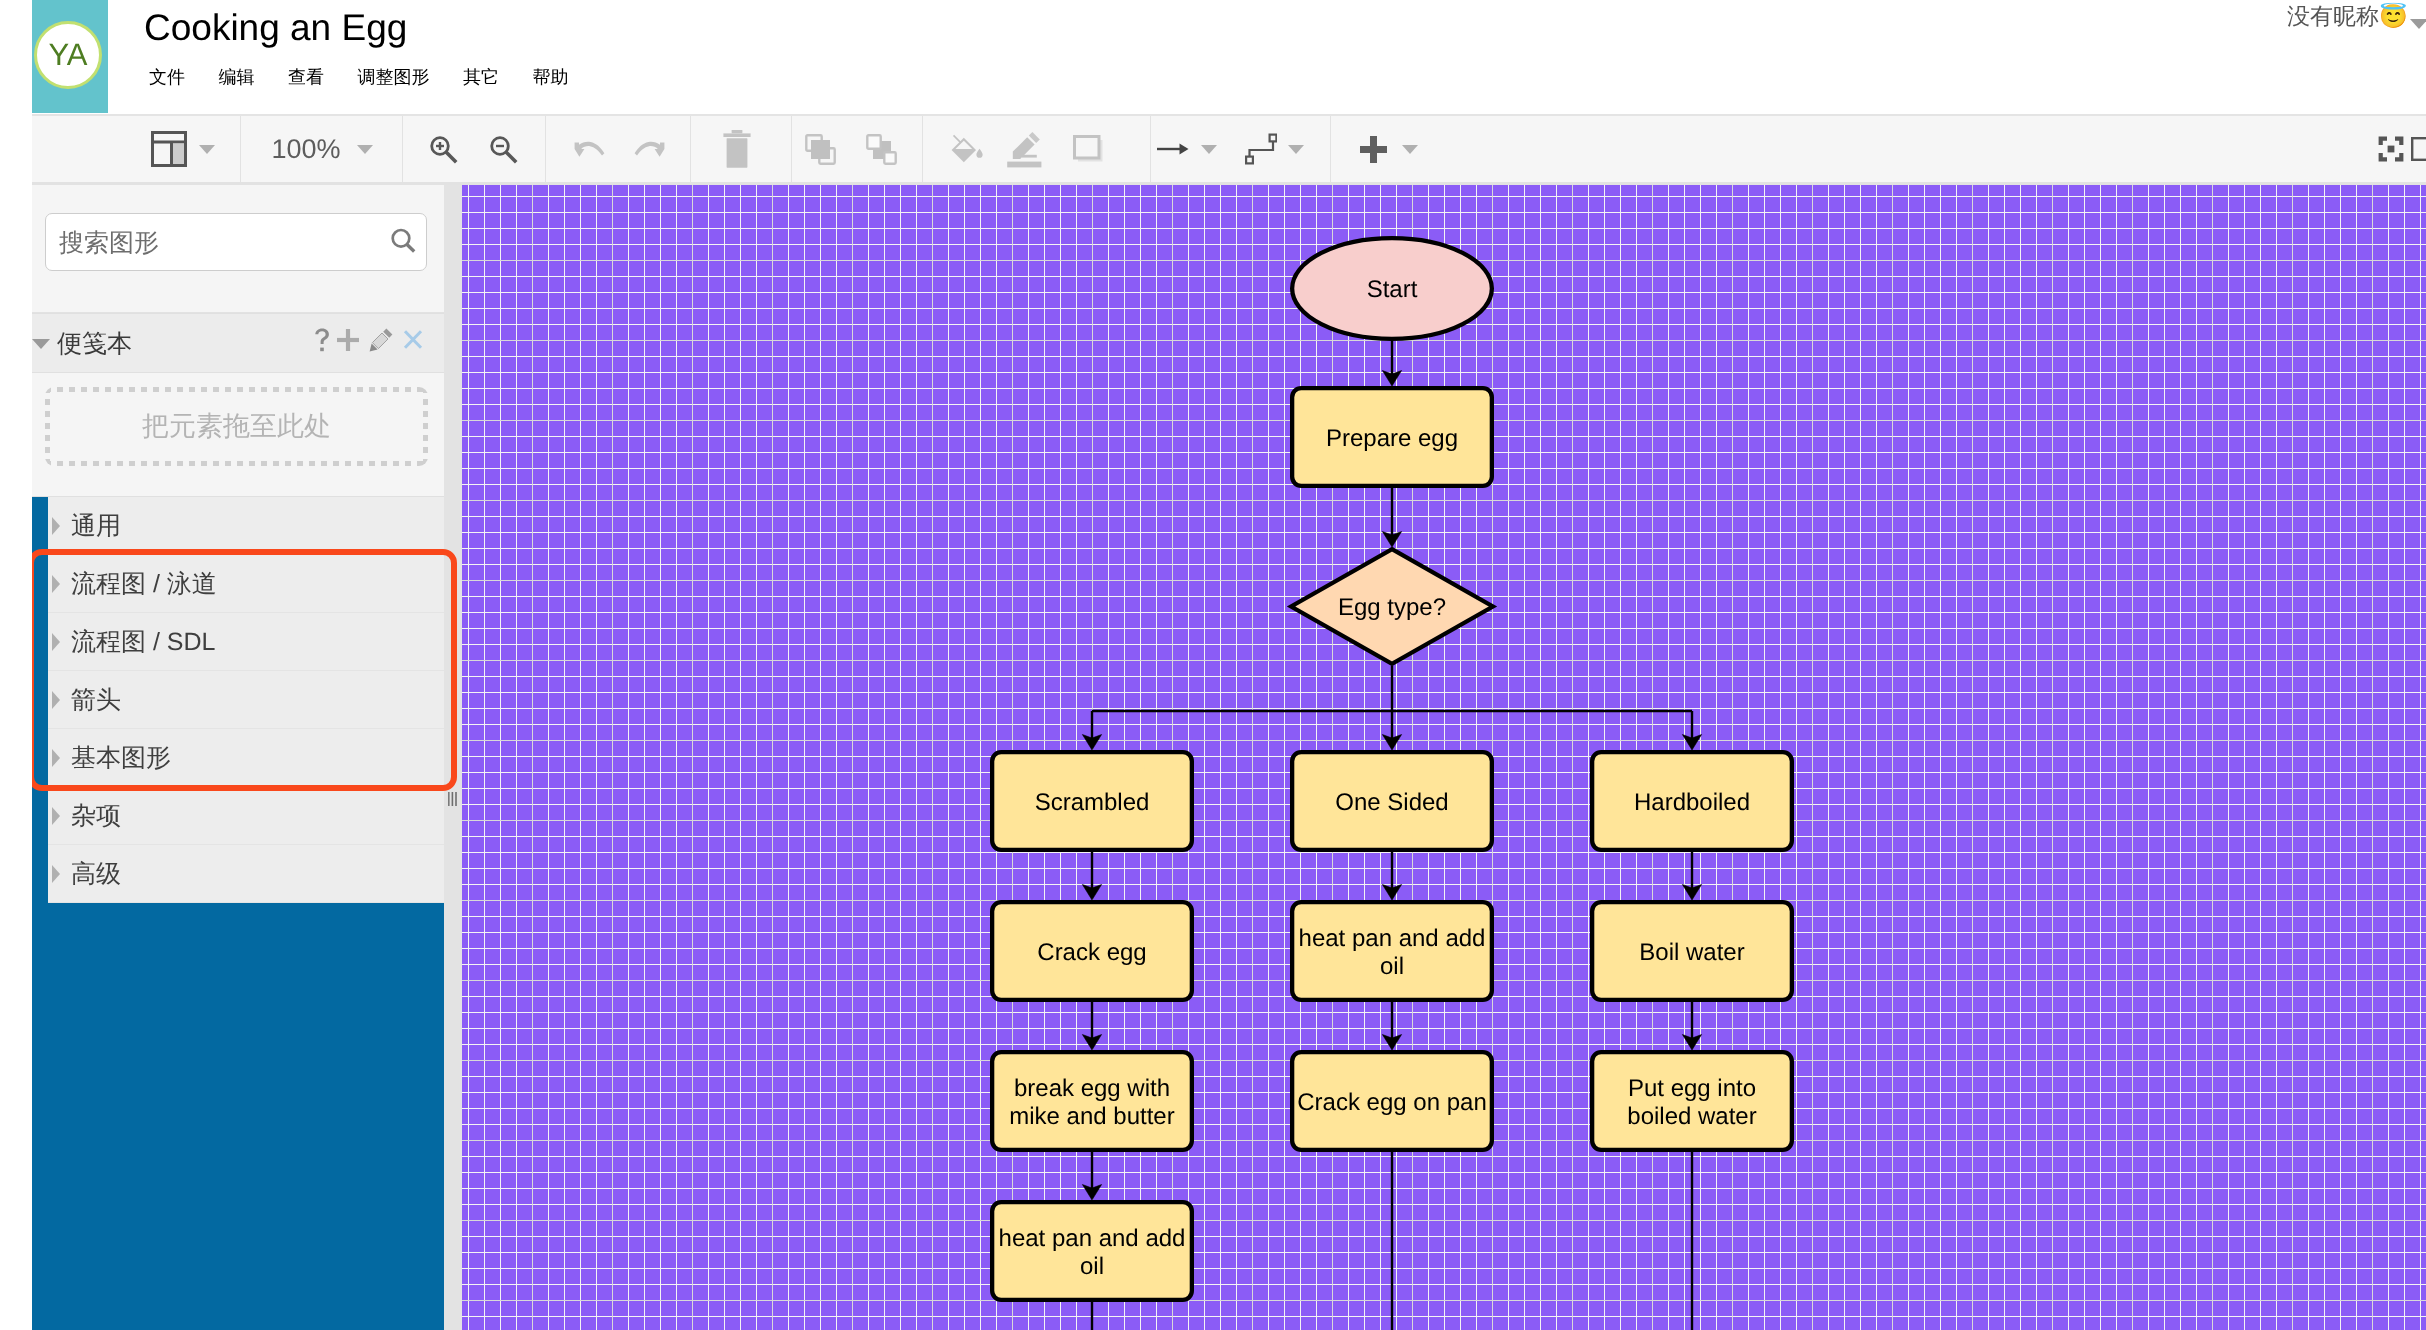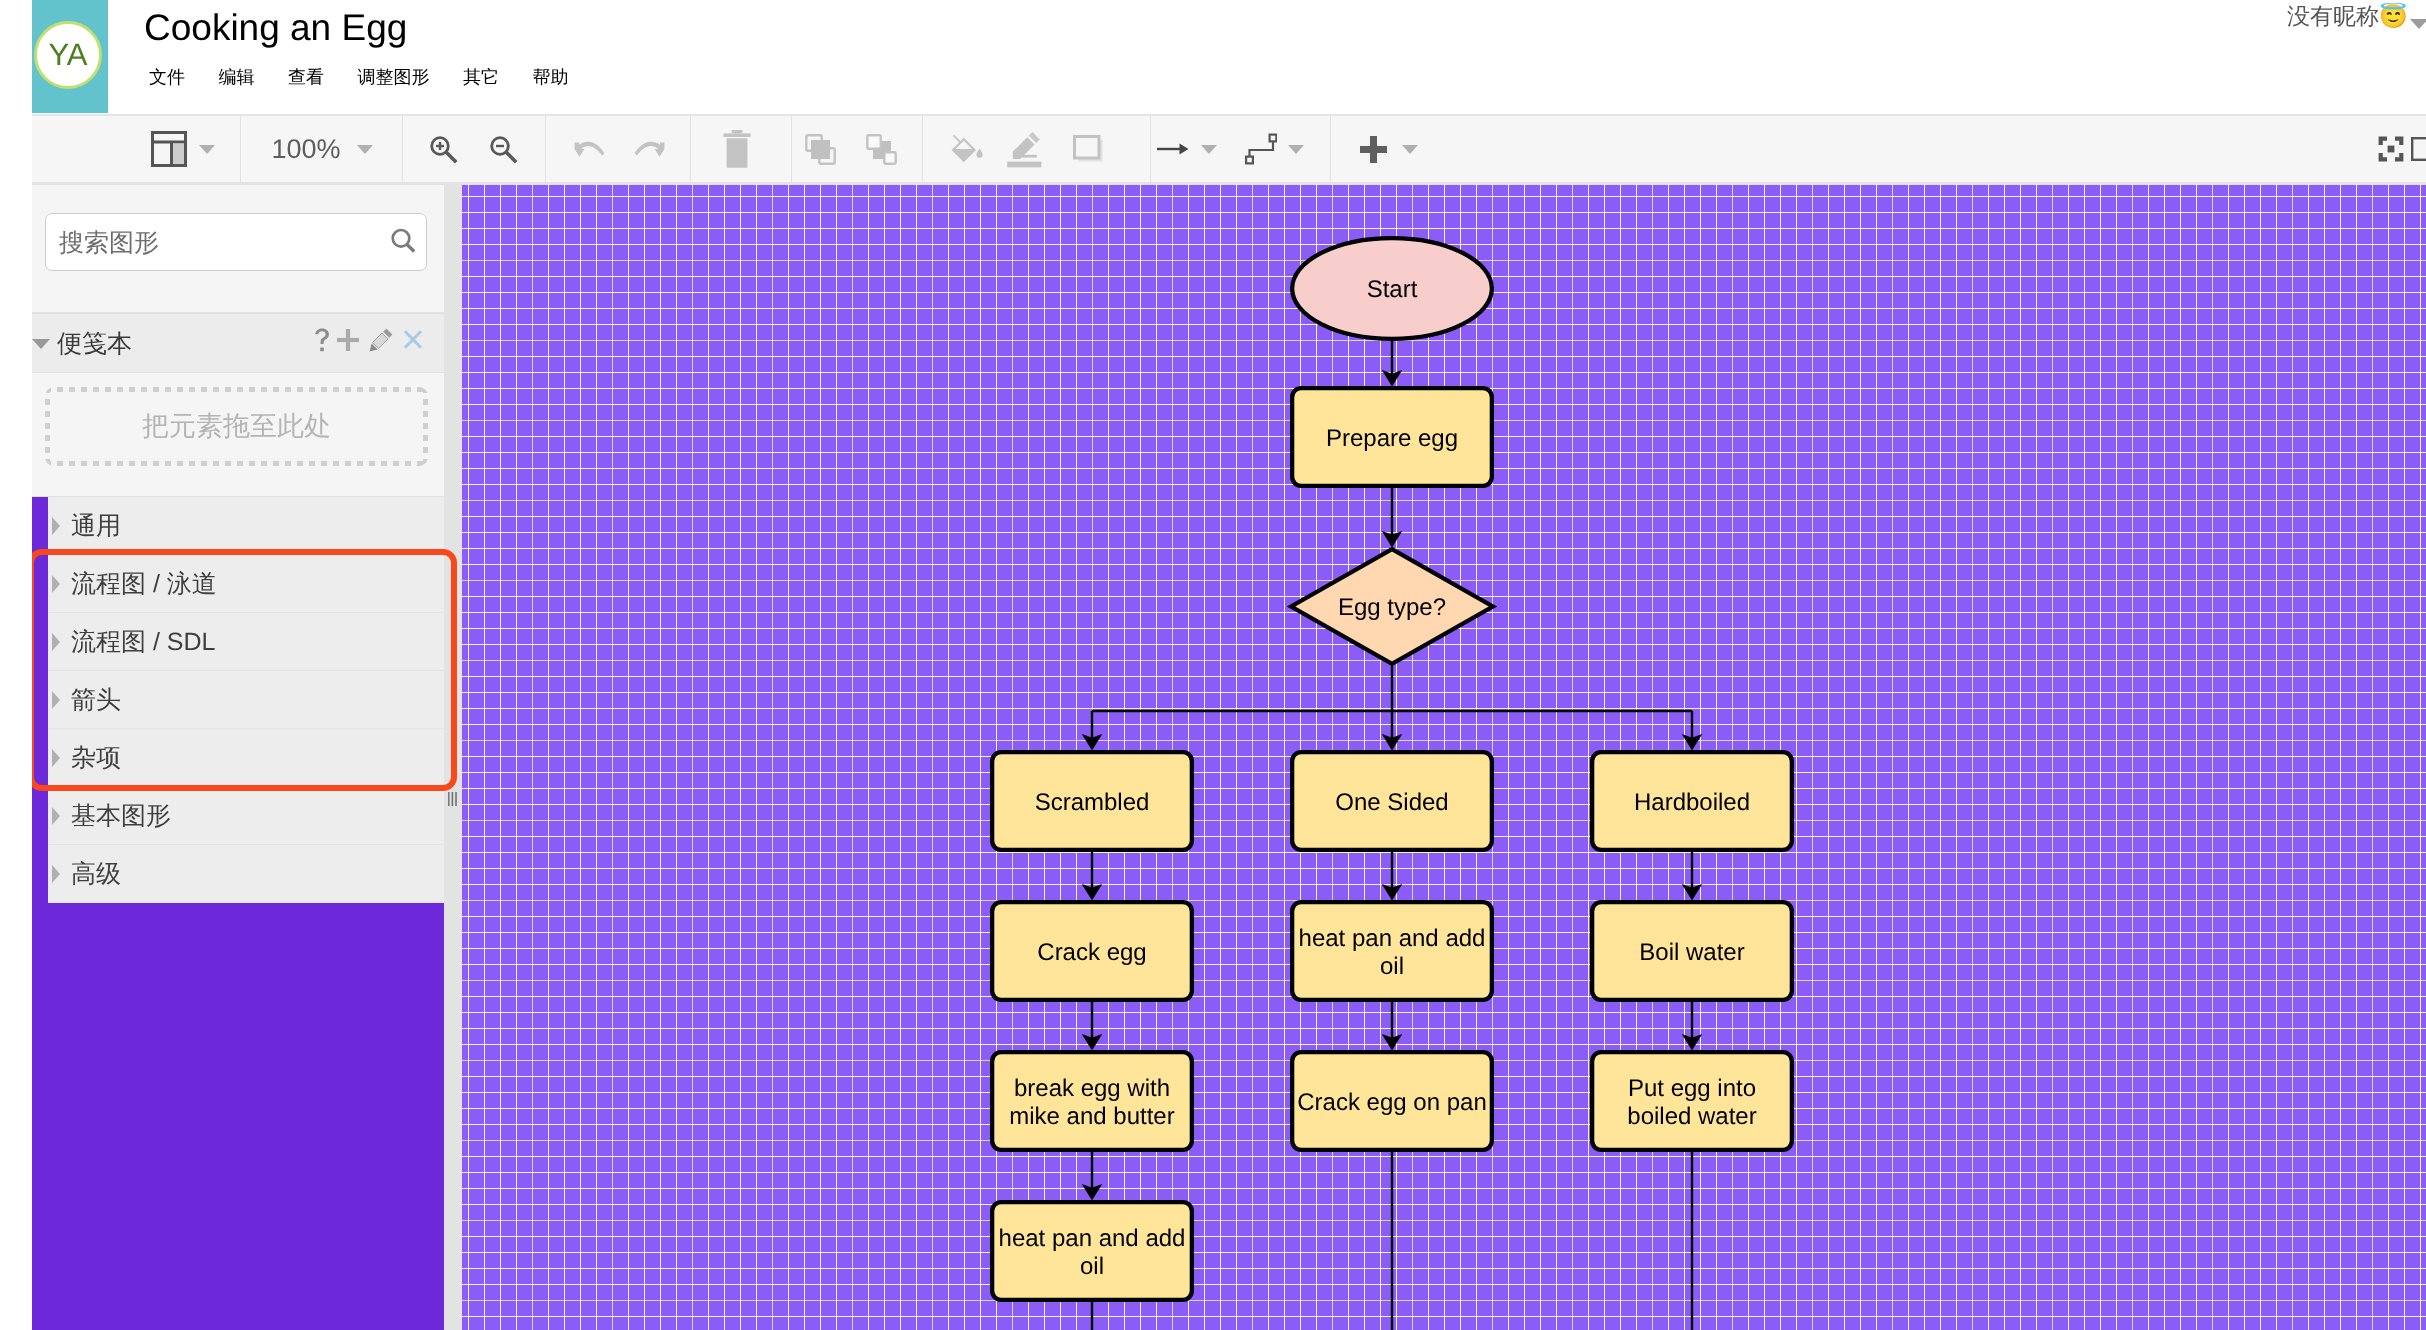--- a/index.html
+++ b/index.html
@@ -38,21 +38,21 @@
   .toolbar { position:absolute; left:0; top:116px; width:2426px; height:66px; background:#f6f6f6; }
   .toolbar-sep { position:absolute; left:0; top:182px; width:2426px; height:3px; background:#e2e2e2; }
   .tsep { position:absolute; top:0; width:1px; height:66px; background:#e2e2e2; }
   .tbtn { position:absolute; top:0; height:66px; display:flex; align-items:center; justify-content:center;
      cursor:pointer; }
   .tcaret { width:0;height:0;border-left:8.5px solid transparent;border-right:8.5px solid transparent;
      border-top:9.5px solid #b0b0b0; }
   .zoom-label { font-size:27px; color:#5d5d5d; line-height:1; }
 
   
-  .sidebar { position:absolute; left:0; top:185px; width:412px; height:1145px; background:#6d28d9; overflow:hidden; }
+  .sidebar { position:absolute; left:0; top:185px; width:412px; height:1145px; background:#0369a1; overflow:hidden; }
   .search-wrap { position:absolute; left:0; top:0; width:412px; height:128px; background:#f5f5f5;
      border-bottom:1px solid #e2e2e2;}
   .search-box { position:absolute; left:13px; top:28px; width:382px; height:58px; background:#fff;
      border:1px solid #cdcdcd; border-radius:7px; }
   .search-ph { position:absolute; left:13px; top:14px; font-size:25px; color:#6d6d6d; line-height:1.25;}
   .search-icon { position:absolute; left:344px; top:13px; }
   .sp-header { position:absolute; left:0; top:128px; width:412px; height:60px; background:#ececec;
      border-top:1px solid #e0e0e0; border-bottom:1px solid #e0e0e0; }
   .sp-title { position:absolute; left:25px; top:14px; font-size:25px; color:#3a3a3a; line-height:1.3;}
   .sp-tri { position:absolute; left:0px; top:25px; width:0;height:0;
@@ -359,25 +359,25 @@
         <div class="shape-row">
           <span class="tri"></span>
           <span class="lbl">流程图 / SDL</span>
         </div>
         <div class="shape-row">
           <span class="tri"></span>
           <span class="lbl">箭头</span>
         </div>
         <div class="shape-row">
           <span class="tri"></span>
+          <span class="lbl">基本图形</span>
+        </div>
+        <div class="shape-row">
+          <span class="tri"></span>
           <span class="lbl">杂项</span>
-        </div>
-        <div class="shape-row">
-          <span class="tri"></span>
-          <span class="lbl">基本图形</span>
         </div>
         <div class="shape-row">
           <span class="tri"></span>
           <span class="lbl">高级</span>
         </div>
       </div>
   </div>
   <div class="redbox"></div>
   <div class="splitter"></div>
   <div class="splitter-grip">

